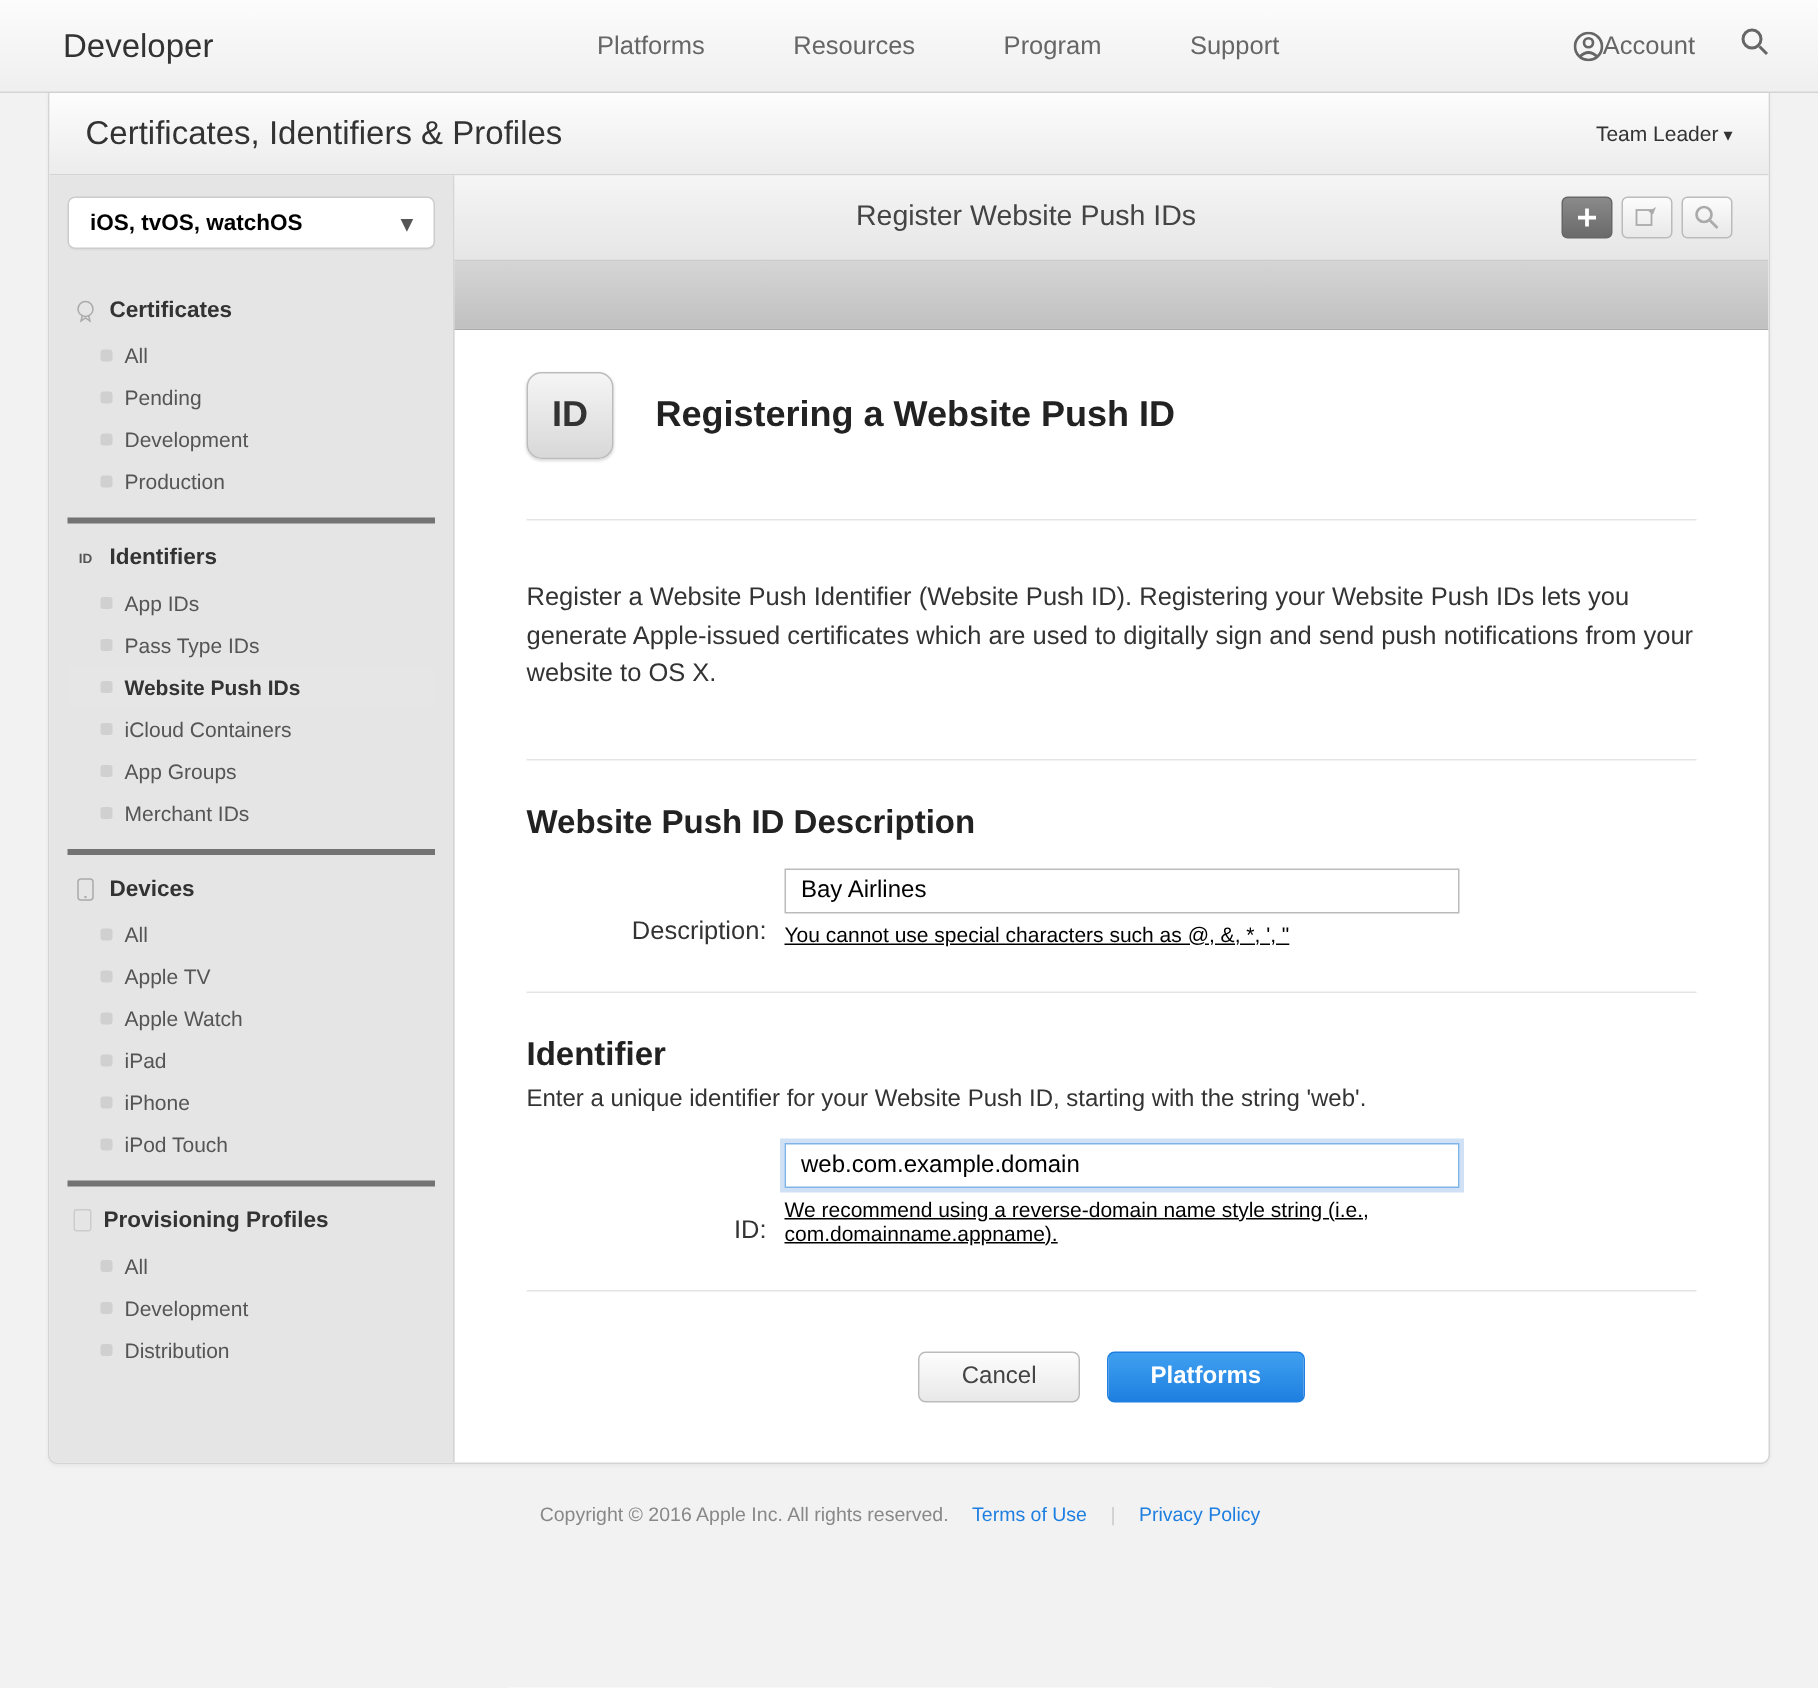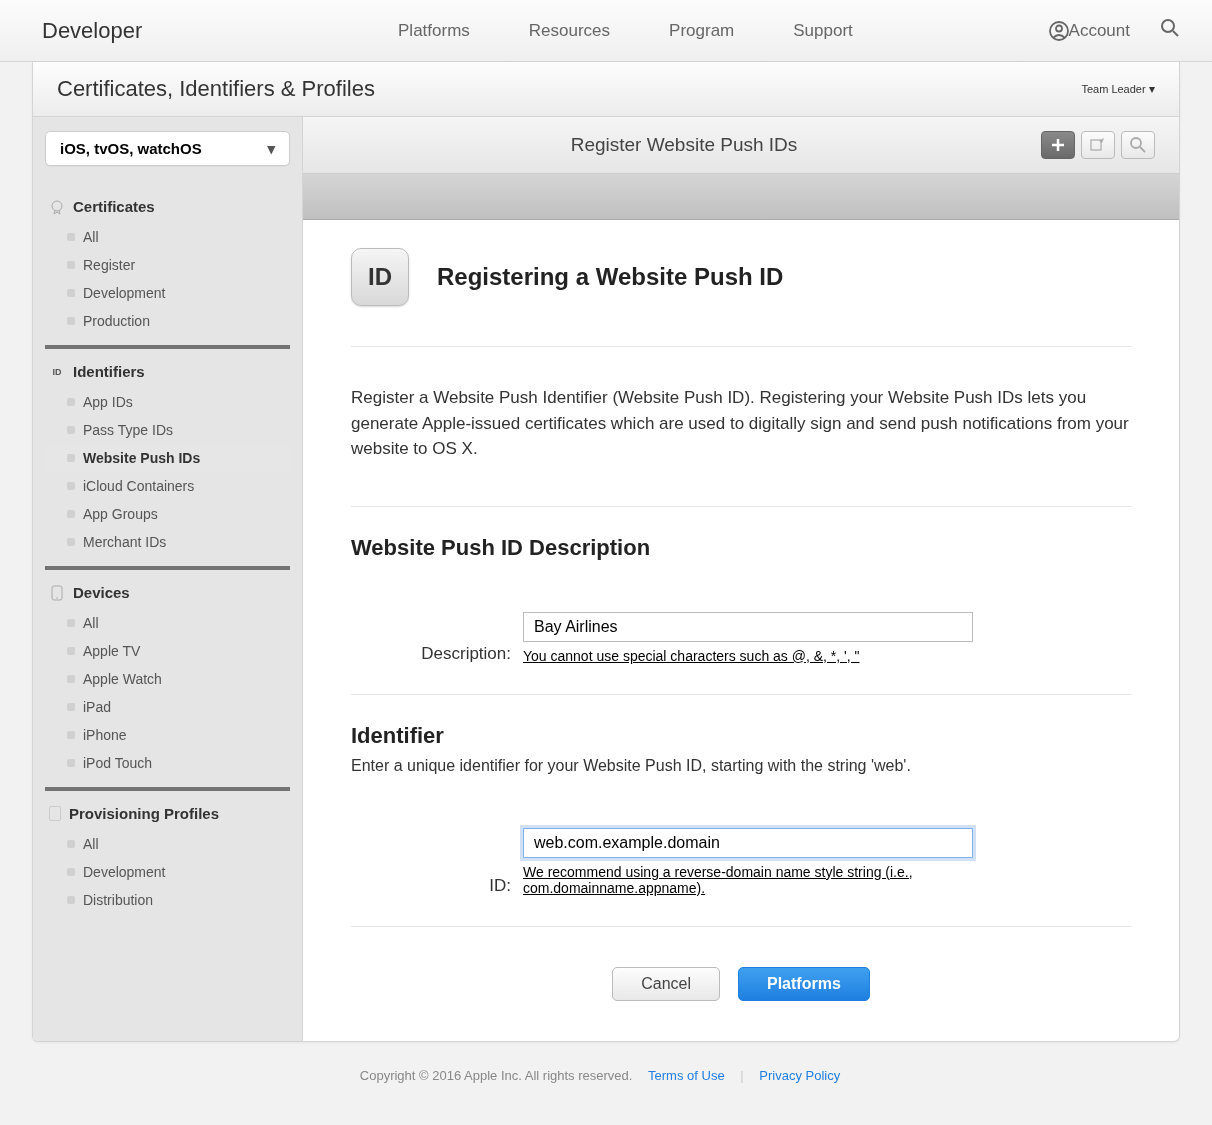--- a/index.html
+++ b/index.html
@@ -37,21 +37,21 @@
 }
 .section-header {
   display: flex;
   justify-content: space-between;
   align-items: center;
   padding: 14px 24px;
   background: linear-gradient(to bottom, #fdfdfd, #ececec);
   border-bottom: 1px solid #d4d4d4;
 }
 .section-title { font-size: 22px; font-weight: 500; color: #333; }
-.team-dropdown { font-size: 11px; color: #333; cursor: pointer; }
+.team-dropdown { font-size: 14px; color: #333; cursor: pointer; }
 .team-dropdown::after { content: " ▾"; font-size: 12px; }
 
 .body-area { display: flex; min-height: 850px; }
 .sidebar {
   width: 270px;
   background: #e5e5e5;
   border-right: 1px solid #d4d4d4;
   padding: 14px 12px;
 }
 .platform-select {
@@ -145,21 +145,21 @@
   box-shadow: 0 1px 2px rgba(0,0,0,0.15);
 }
 .form-heading h1 { font-size: 24px; font-weight: 600; color: #222; }
 .intro { font-size: 17px; color: #333; line-height: 1.5; padding: 38px 0 44px; border-bottom: 1px solid #e5e5e5; }
 .form-section { padding: 28px 0 30px; border-bottom: 1px solid #e5e5e5; }
 .form-section:last-of-type { border-bottom: none; }
 .form-section h2 { font-size: 22px; font-weight: 600; color: #222; margin-bottom: 8px; }
 .form-section .subtext { font-size: 16px; color: #333; margin-bottom: 20px; }
 .form-row { display: flex; align-items: flex-end; gap: 12px; margin-top: 18px; }
 .form-row label { width: 160px; text-align: right; font-size: 17px; color: #333; padding-top: 4px; }
-.input-col { flex: 1; max-width: 450px; margin-top: 33px; }
+.input-col { flex: 1; max-width: 450px; }
 .text-input {
   width: 100%;
   padding: 5px 10px;
   font-size: 16px;
   border: 1px solid #bbb;
   background: #fff;
 }
 .text-input.focused {
   border: 1px solid #7eb4ea;
   box-shadow: 0 0 0 3px rgba(120,170,230,0.35);
@@ -239,21 +239,21 @@
               </svg>
           </span>
           <span>Certificates</span>
         </div>
         <div class="sb-item">
             <span class="bullet"></span>
             <span>All</span>
           </div>
         <div class="sb-item">
             <span class="bullet"></span>
-            <span>Register</span>
+            <span>Pending</span>
           </div>
         <div class="sb-item">
             <span class="bullet"></span>
             <span>Development</span>
           </div>
         <div class="sb-item">
             <span class="bullet"></span>
             <span>Production</span>
           </div>
       </div>

